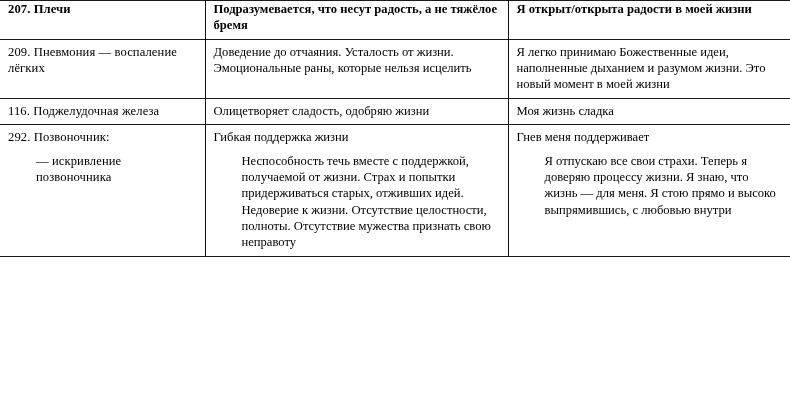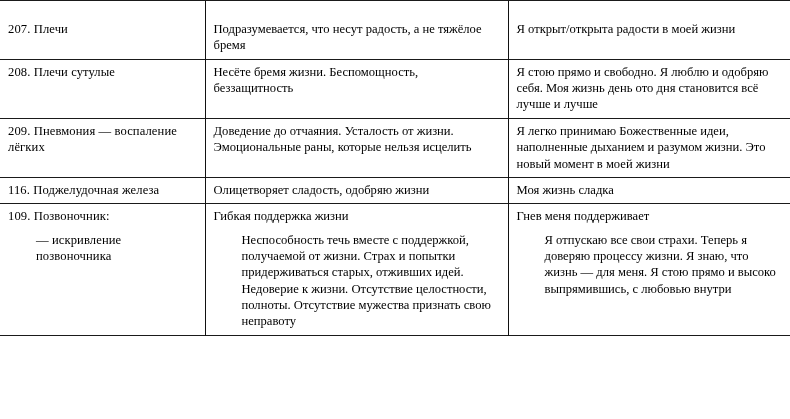--- a/index.html
+++ b/index.html
@@ -38,21 +38,22 @@
 
   table.affirm-table td {
     vertical-align: top;
     padding: 4px 8px 5px 8px;
     border-top: 1px solid #1a1a1a;
     background: #ffffff;
   }
 
   table.affirm-table tr:first-child td {
     border-top: 1px solid #1a1a1a;
-    padding-top: 20px;
+    padding-top: 0;
+    font-weight: bold;
   }
 
   
   td.cell-cause,
   td.cell-affirm {
     border-left: 1.4px solid #111111;
   }
 
   
   tr.no-rule td {
@@ -97,31 +98,20 @@
             <span class="cell-text">207. Плечи</span>
           </td>
         <td class="cell-cause">
             <span class="cell-text">Подразумевается, что несут радость, а не тяжёлое бремя</span>
           </td>
         <td class="cell-affirm">
             <span class="cell-text">Я открыт/открыта радости в моей жизни</span>
           </td>
       </tr>
 
-      <tr>
-        <td class="cell-symptom">
-            <span class="cell-text">208. Плечи сутулые</span>
-          </td>
-        <td class="cell-cause">
-            <span class="cell-text">Несёте бремя жизни. Беспомощность, беззащитность</span>
-          </td>
-        <td class="cell-affirm">
-            <span class="cell-text">Я стою прямо и свободно. Я люблю и одобряю себя. Моя жизнь день ото дня становится всё лучше и лучше</span>
-          </td>
-      </tr>
 
       <tr>
         <td class="cell-symptom">
             <span class="cell-text">209. Пневмония — воспаление лёгких</span>
           </td>
         <td class="cell-cause">
             <span class="cell-text">Доведение до отчаяния. Усталость от жизни. Эмоциональные раны, которые нельзя исцелить</span>
           </td>
         <td class="cell-affirm">
             <span class="cell-text">Я легко принимаю Божественные идеи, наполненные дыханием и разумом жизни. Это новый момент в моей жизни</span>
@@ -137,21 +127,21 @@
         <td class="cell-cause">
             <span class="cell-text">Олицетворяет сладость, одобряю жизни</span>
           </td>
         <td class="cell-affirm">
             <span class="cell-text">Моя жизнь сладка</span>
           </td>
       </tr>
 
       <tr>
         <td class="cell-symptom">
-            <span class="cell-text">109. Позвоночник:</span>
+            <span class="cell-text">292. Позвоночник:</span>
           </td>
         <td class="cell-cause">
             <span class="cell-text">Гибкая поддержка жизни</span>
           </td>
         <td class="cell-affirm">
             <span class="cell-text">Гнев меня поддерживает</span>
           </td>
       </tr>
 
       <tr class="no-rule">

